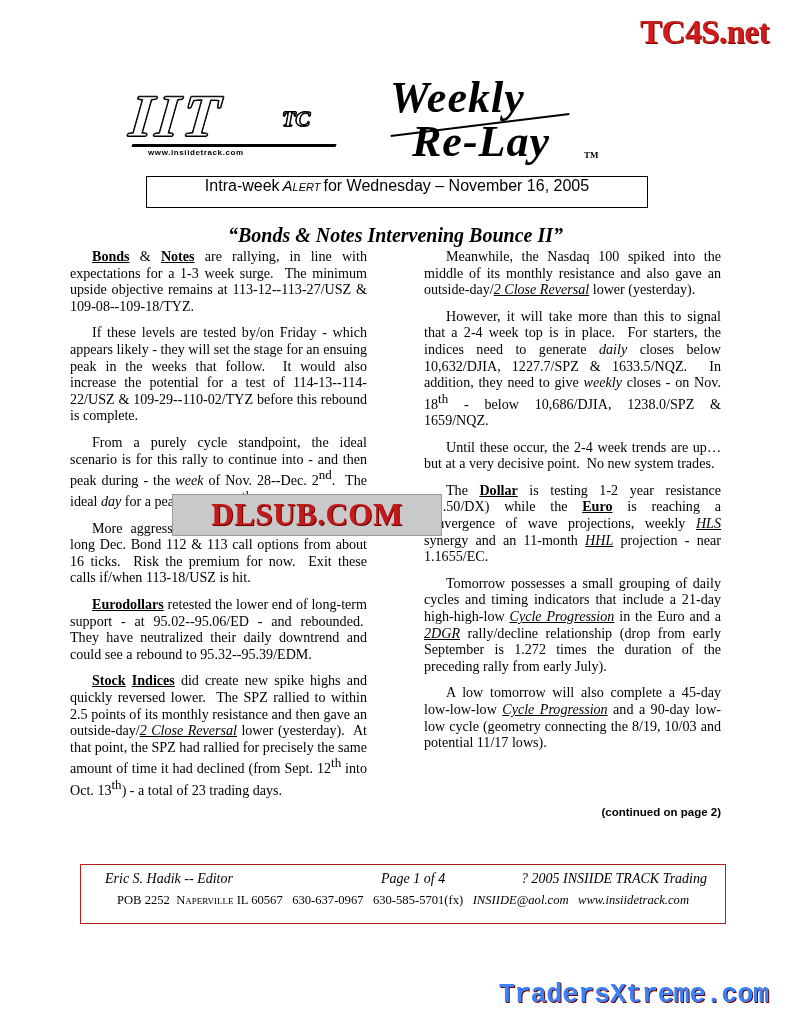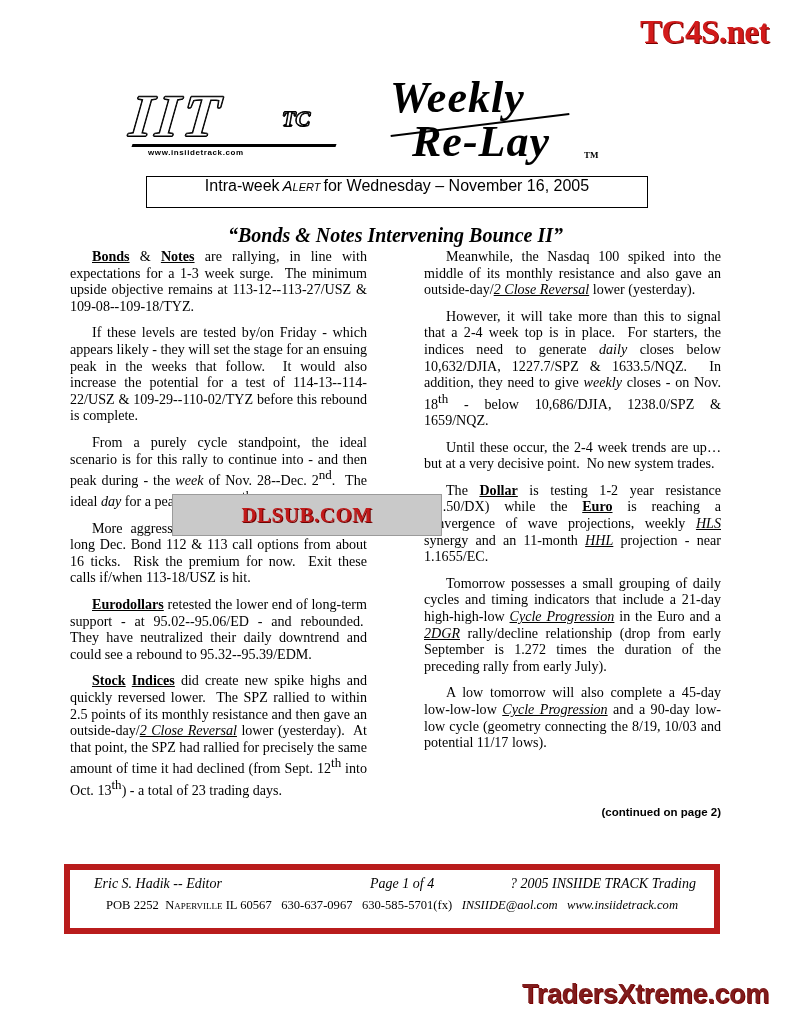--- a/index.html
+++ b/index.html
@@ -32,42 +32,42 @@
     font-weight: bold;
     font-size: 33px;
     color: #d21b1b;
     letter-spacing: -0.5px;
     text-shadow: 1px 1px 0 #7a0000;
   }
   .wm-traders {
     position: absolute;
     bottom: 14px;
     right: 22px;
-    font-family: Liberation Sans, sans-serif;
+    font-family: Liberation Mono, monospace;
     font-weight: bold;
     font-size: 27px;
-    color: #7f1d1d;
+    color: #3b82f6;
     letter-spacing: -0.3px;
     text-shadow: 1px 1px 0 #7a0000;
     margin-left: 15px;
   }
   .wm-dlsub {
     position: absolute;
     left: 172px;
     top: 494px;
     width: 268px;
     height: 40px;
     background: #c9c9c9;
     border: 1px solid #9b9b9b;
     display: flex;
     align-items: center;
     justify-content: center;
     font-family: "Liberation Serif", serif;
     font-weight: bold;
-    font-size: 21px;
+    font-size: 31px;
     color: #c21a1a;
     letter-spacing: 0.5px;
     text-shadow: 1px 1px 0 #6d0000;
     z-index: 5;
   }
 
   
   .masthead {
     position: absolute;
     left: 60px;
@@ -224,25 +224,25 @@
     width: 297px;
     text-align: right;
     font-family: "Liberation Sans", sans-serif;
     font-weight: bold;
     font-size: 11.5px;
   }
 
   
   .footer {
     position: absolute;
-    left: 64px;
+    left: 80px;
     top: 864px;
     width: 644px;
     height: 58px;
-    border: 6px solid #b91c1c;
+    border: 1px solid #b91c1c;
   }
   .footer-row1 {
     position: absolute;
     left: 0; top: 6px;
     width: 644px;
     height: 20px;
     font-style: italic;
     font-size: 14px;
   }
   .f-editor { position: absolute; left: 24px; top: 0; }

